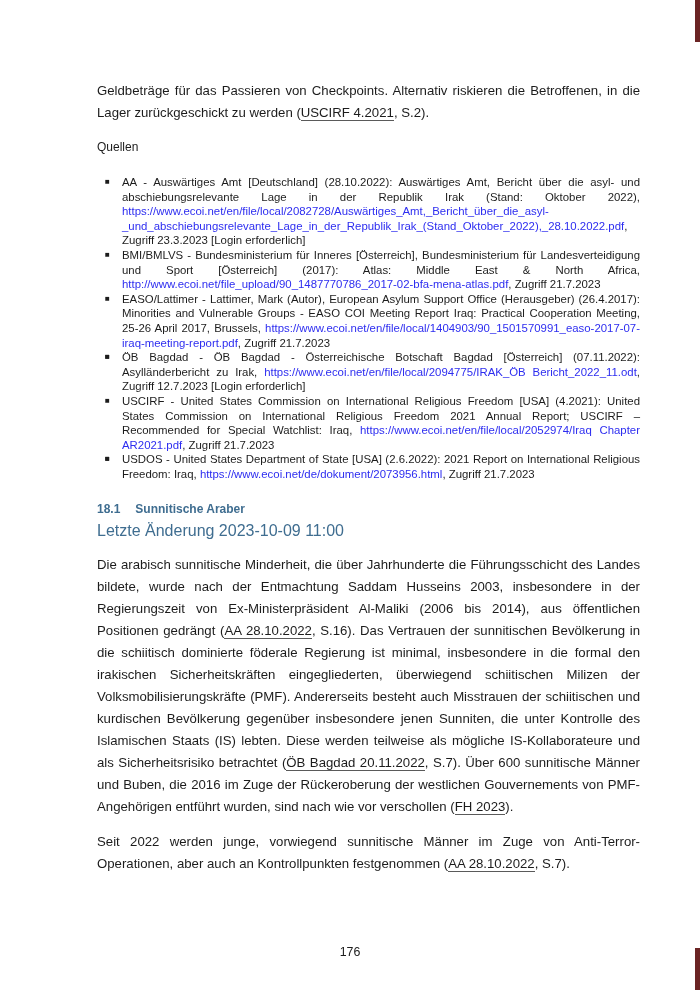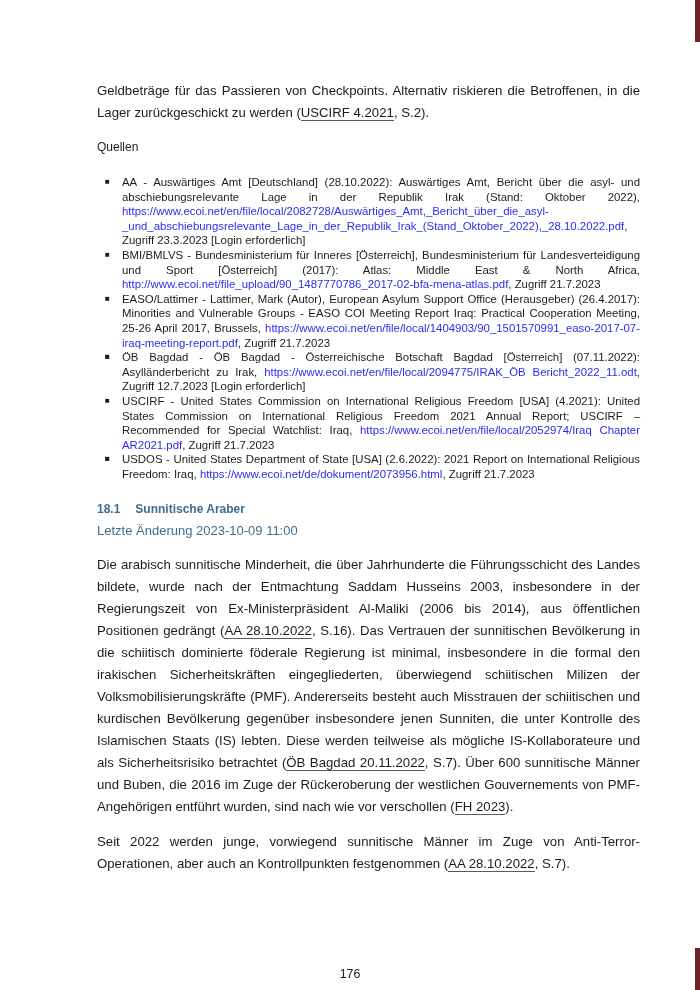--- a/index.html
+++ b/index.html
@@ -60,41 +60,41 @@
   .section-heading {
     margin-top: 19px;
     font-size: 12px;
     font-weight: 700;
     color: var(--heading-blue, #3f6d90);
     line-height: 18px;
   }
   .section-heading .sec-num { margin-right: 15px; }
   .last-change {
     margin-top: 5px;
-    font-size: 13px;
+    font-size: 16px;
     color: var(--heading-blue, #3f6d90);
     line-height: 16px;
   }
   .section-para { margin-top: 15px; }
   .para-b { margin-top: 13px; }
   a.ext-link {
     color: var(--link-blue, #2d2df0);
     text-decoration: none;
     cursor: pointer;
   }
   a.citation-link {
     color: inherit;
     text-decoration: none;
     border-bottom: 1px solid #5a5a5a;
     cursor: pointer;
   }
   .footer-pagenum {
     position: absolute;
     left: 0;
-    top: 967px;
+    top: 945px;
     width: 100%;
     text-align: center;
     font-size: 12.4px;
     color: #1c1c1c;
   }
   .edge-marker {
     position: absolute;
     right: 0;
     width: 5px;
     background: var(--edge-marker, #6b2424);

